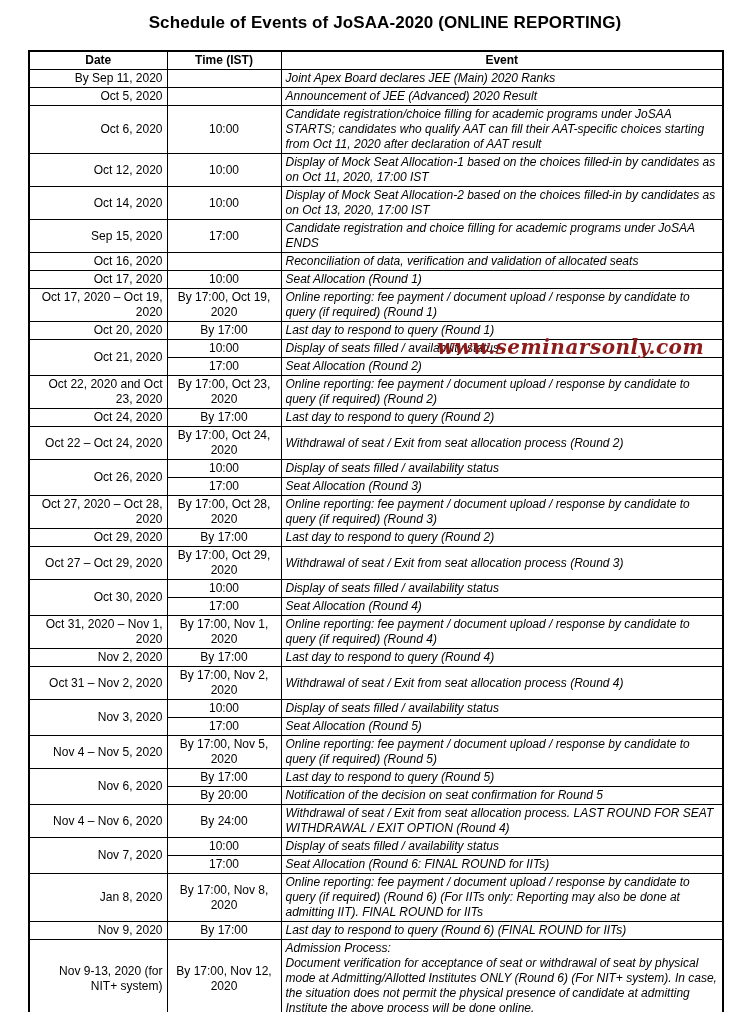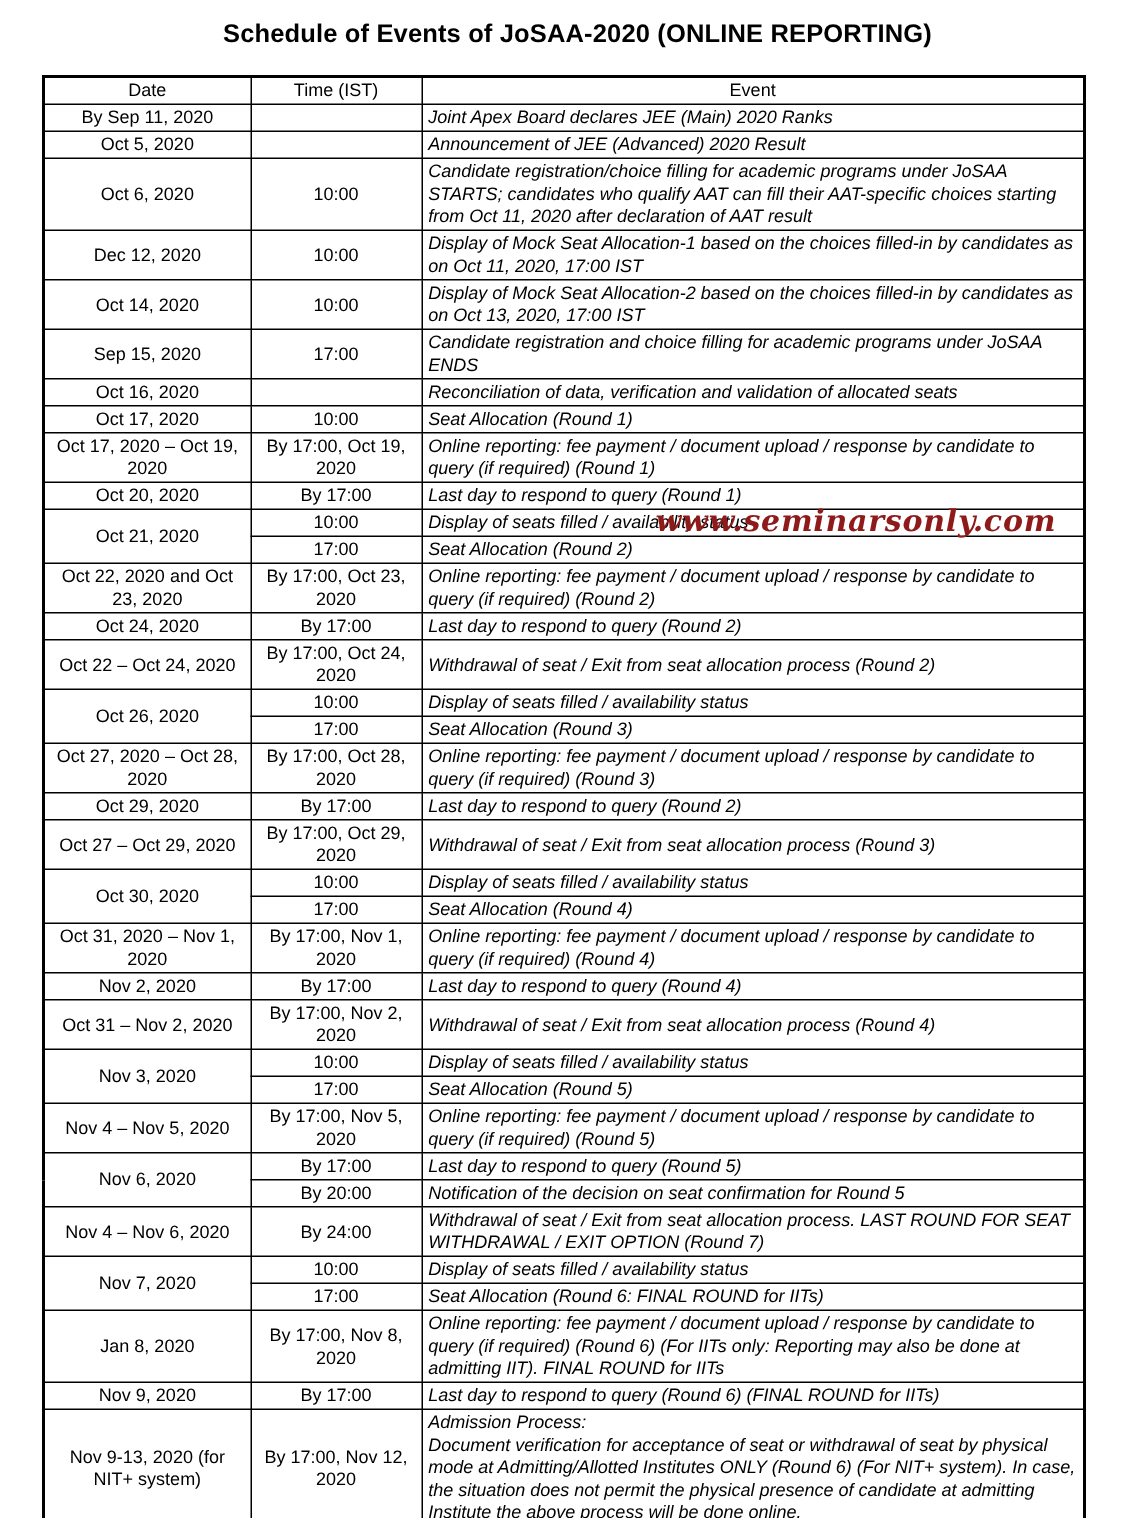--- a/index.html
+++ b/index.html
@@ -40,27 +40,27 @@
   table.schedule td {
     border: 1px solid #000;
     font-size: 12px;
     line-height: 15px;
     padding: 1px 4px;
     vertical-align: middle;
     overflow: hidden;
   }
   table.schedule th {
     text-align: center;
-    font-weight: normal;
+    font-weight: bold;
     padding: 1px 2px;
   }
   col.w-date  { width: 138px; }
   col.w-time  { width: 114px; }
   col.w-event { width: 442px; }
-  td.c-date  { text-align: center; }
+  td.c-date  { text-align: right; }
   td.c-time  { text-align: center; }
   td.c-event { text-align: left; white-space: pre-line; font-style: italic; }
   .watermark {
     position: absolute;
     left: 437px;
     top: 335px;
     font-family: "DejaVu Serif", serif;
     font-style: italic;
     font-weight: bold;
     font-size: 20px;
@@ -97,21 +97,21 @@
           <td rowspan="1" class="c-date">Oct 5, 2020</td>
           <td class="c-time"></td>
           <td class="c-event">Announcement of JEE (Advanced) 2020 Result</td>
         </tr>
         <tr>
           <td rowspan="1" class="c-date">Oct 6, 2020</td>
           <td class="c-time">10:00</td>
           <td class="c-event">Candidate registration/choice filling for academic programs under JoSAA STARTS; candidates who qualify AAT can fill their AAT-specific choices starting from Oct 11, 2020 after declaration of AAT result</td>
         </tr>
         <tr>
-          <td rowspan="1" class="c-date">Dec 12, 2020</td>
+          <td rowspan="1" class="c-date">Oct 12, 2020</td>
           <td class="c-time">10:00</td>
           <td class="c-event">Display of Mock Seat Allocation-1 based on the choices filled-in by candidates as on Oct 11, 2020, 17:00 IST</td>
         </tr>
         <tr>
           <td rowspan="1" class="c-date">Oct 14, 2020</td>
           <td class="c-time">10:00</td>
           <td class="c-event">Display of Mock Seat Allocation-2 based on the choices filled-in by candidates as on Oct 13, 2020, 17:00 IST</td>
         </tr>
         <tr>
           <td rowspan="1" class="c-date">Sep 15, 2020</td>
@@ -229,21 +229,21 @@
           <td class="c-time">By 17:00</td>
           <td class="c-event">Last day to respond to query (Round 5)</td>
         </tr>
         <tr>
           <td class="c-time">By 20:00</td>
           <td class="c-event">Notification of the decision on seat confirmation for Round 5</td>
         </tr>
         <tr>
           <td rowspan="1" class="c-date">Nov 4 – Nov 6, 2020</td>
           <td class="c-time">By 24:00</td>
-          <td class="c-event">Withdrawal of seat / Exit from seat allocation process. LAST ROUND FOR SEAT WITHDRAWAL / EXIT OPTION (Round 7)</td>
+          <td class="c-event">Withdrawal of seat / Exit from seat allocation process. LAST ROUND FOR SEAT WITHDRAWAL / EXIT OPTION (Round 4)</td>
         </tr>
         <tr>
           <td rowspan="2" class="c-date">Nov 7, 2020</td>
           <td class="c-time">10:00</td>
           <td class="c-event">Display of seats filled / availability status</td>
         </tr>
         <tr>
           <td class="c-time">17:00</td>
           <td class="c-event">Seat Allocation (Round 6: FINAL ROUND for IITs)</td>
         </tr>

